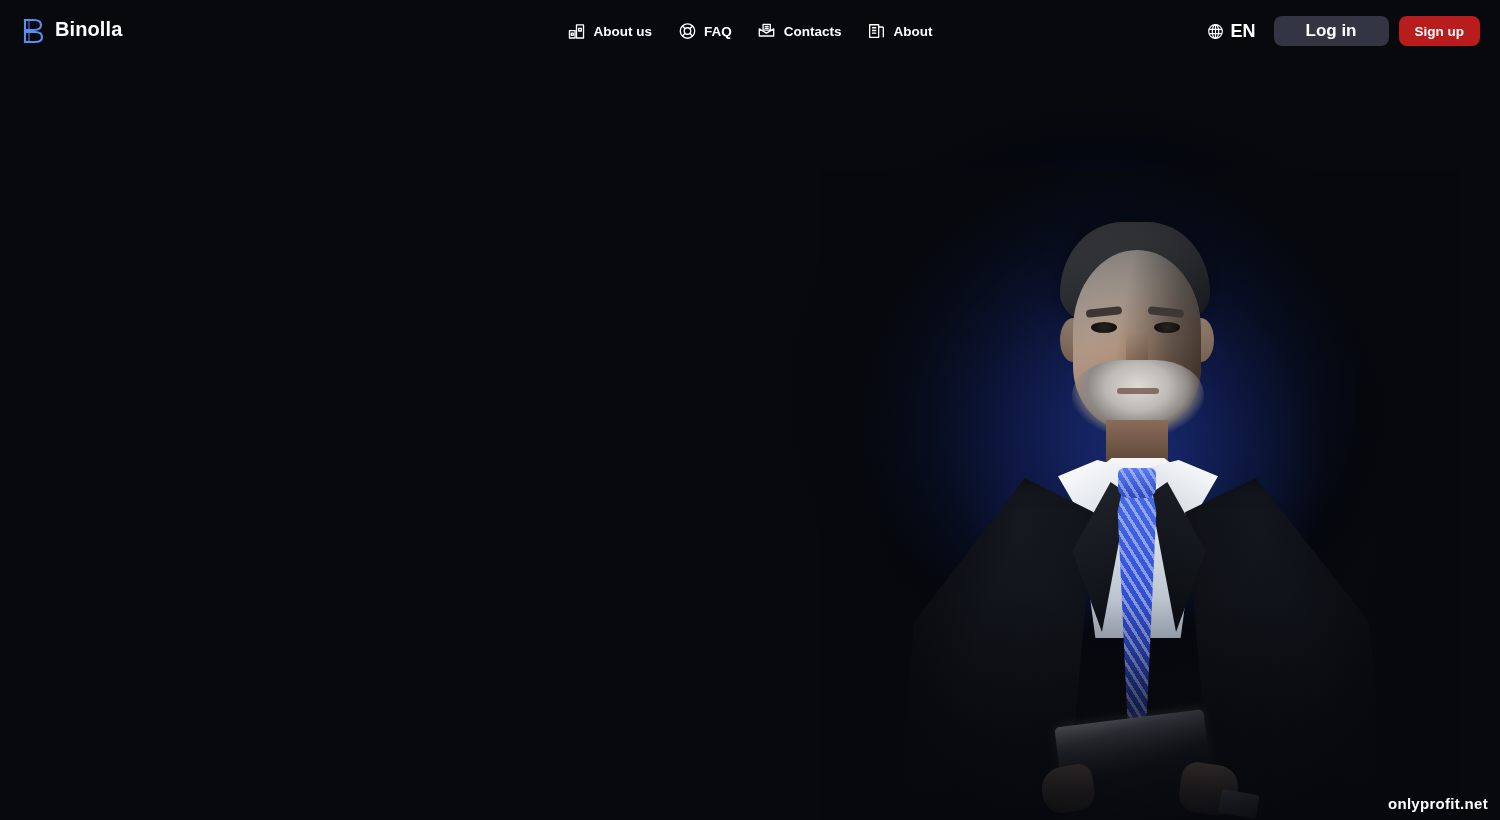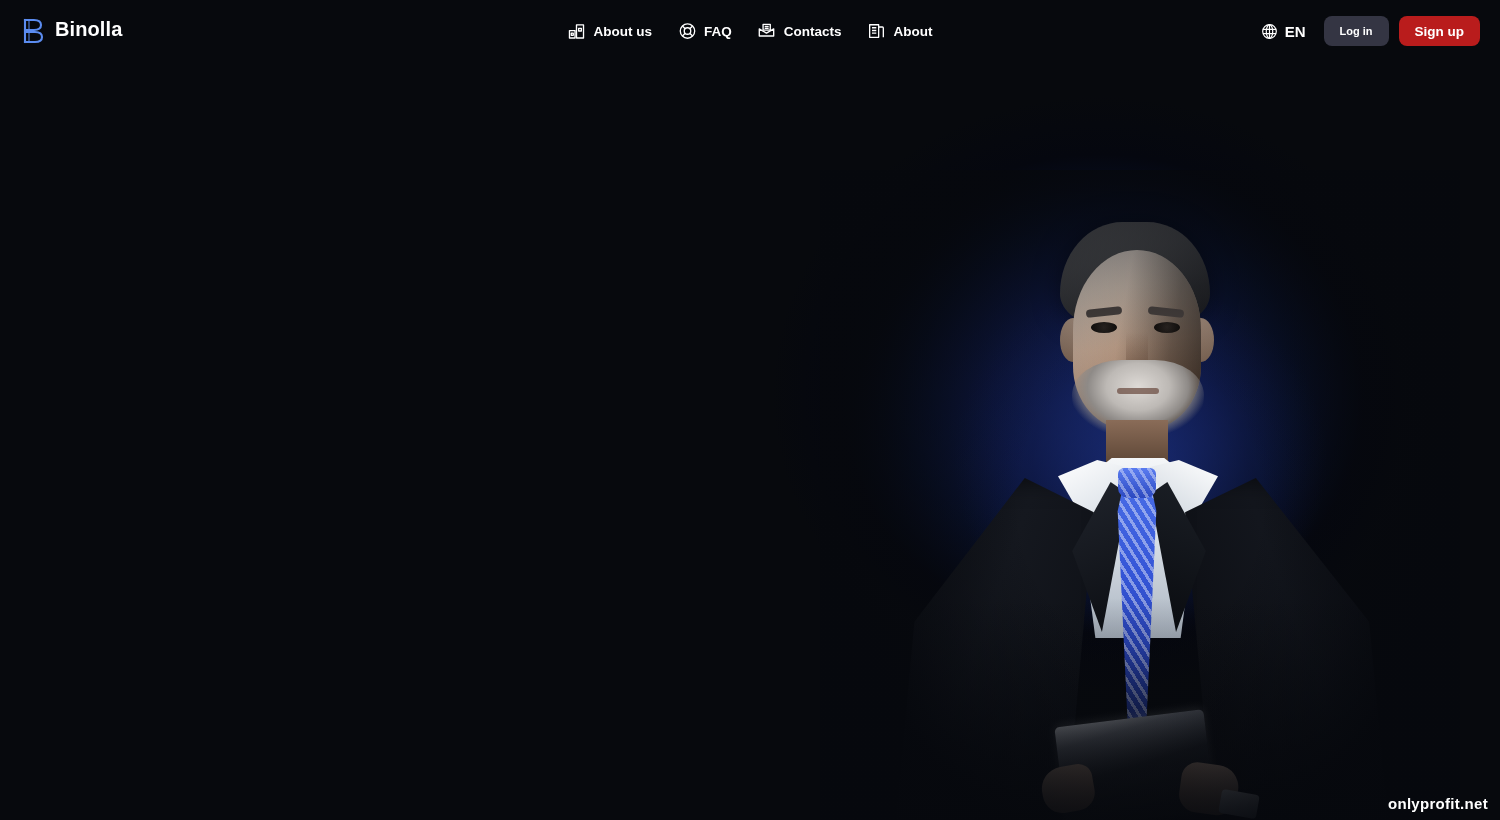--- a/index.html
+++ b/index.html
@@ -183,24 +183,24 @@
   .brand-mark { width:22px; height:26px; display:block; }
   .brand-name { color:#ffffff; font-size:20px; font-weight:700; letter-spacing:.1px; }
 
   .nav { position:absolute; left:50%; transform:translateX(-50%); display:flex; align-items:flex-end; gap:26px; }
   .nav-item { display:flex; align-items:center; gap:8px; cursor:pointer; }
   .nav-item svg { display:block; }
   .nav-label { color:#ffffff; font-size:13.5px; font-weight:700; white-space:nowrap; }
 
   .header-right { position:absolute; right:20px; display:flex; align-items:center; gap:10px; }
   .lang { display:flex; align-items:center; gap:7px; cursor:pointer; margin-right:8px; }
-  .lang-label { color:#ffffff; font-size:15px; font-weight:700; }
+  .lang-label { color:#ffffff; font-size:18px; font-weight:700; }
   .btn-login {
     background:#343543; color:#fff; border:none; border-radius:8px;
-    padding:0 16px; height:30px; font-size:11px; font-weight:700;
+    padding:0 32px; height:30px; font-size:17px; font-weight:700;
     font-family:"Liberation Sans", sans-serif; cursor:pointer;
   }
   .btn-signup {
     background:#b91c1c; color:#fff; border:none; border-radius:8px;
     padding:0 16px; height:30px; font-size:13.5px; font-weight:700;
     font-family:"Liberation Sans", sans-serif; cursor:pointer;
   }
 
   
   .hero-content { position:absolute; left:88px; top:252px; width:760px; z-index:10; }

